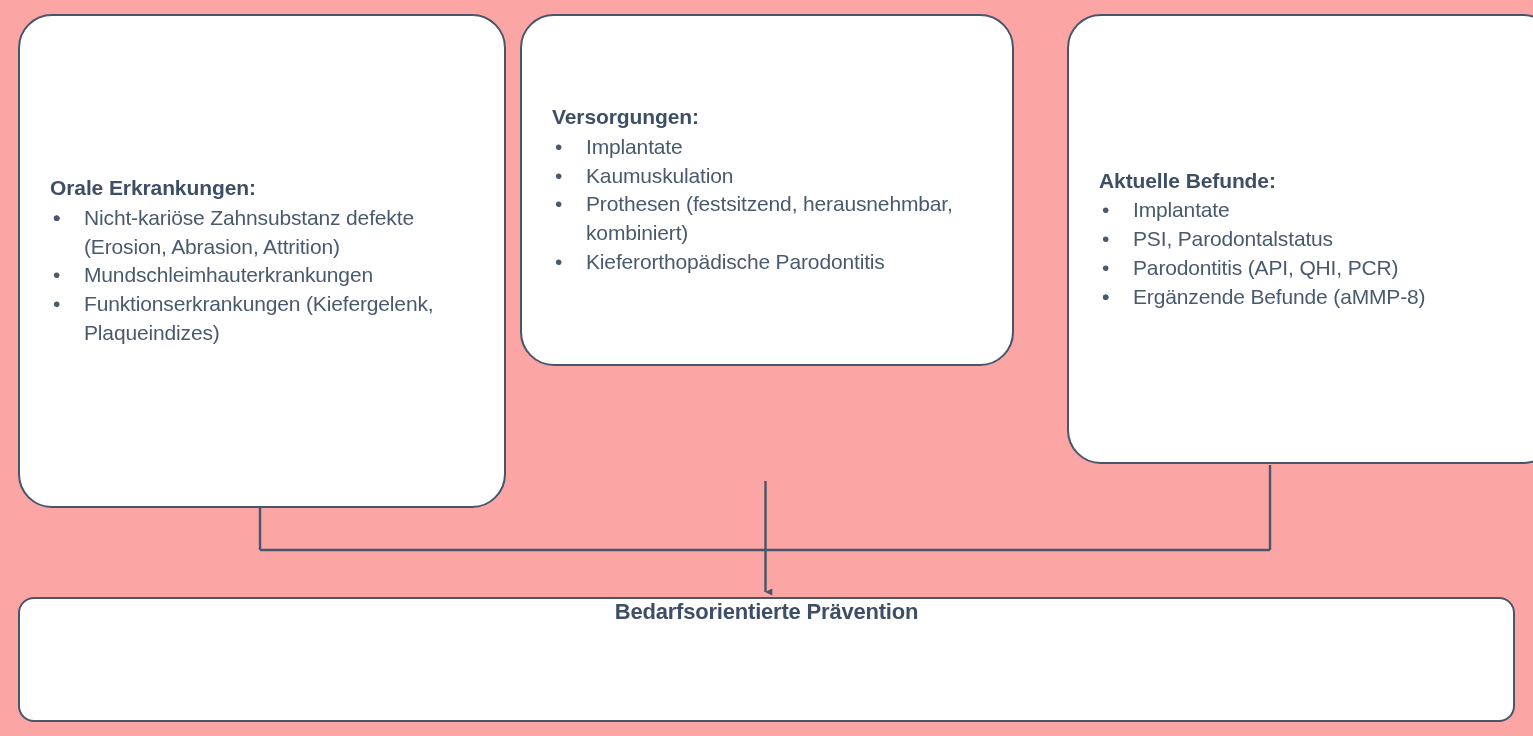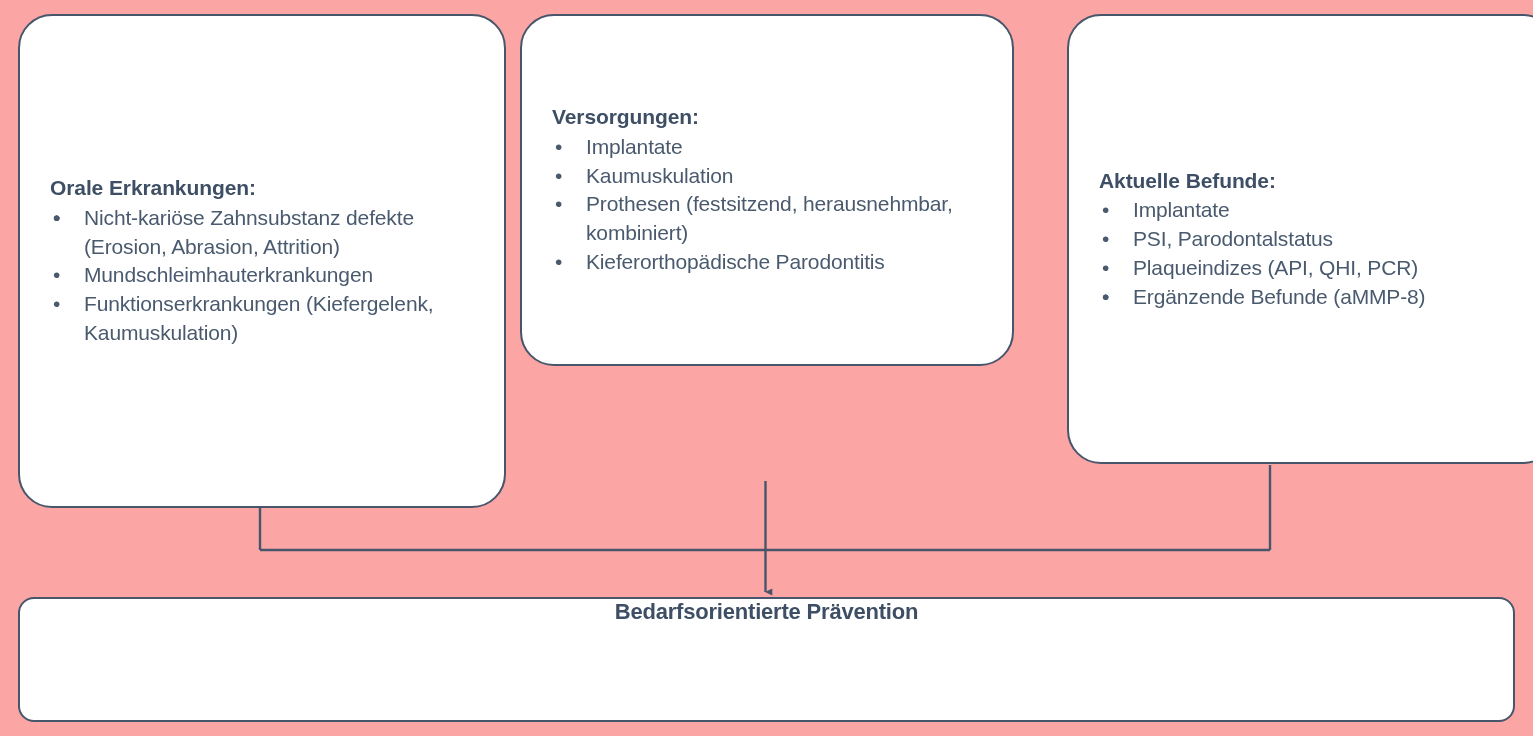--- a/index.html
+++ b/index.html
@@ -97,21 +97,21 @@
 <div id="canvas">
 
   <div class="node-box" style="left:18px; top:14px; width:488px; height:494px;">
     <div class="node-inner">
       <div class="node-heading">Orale Erkrankungen:</div>
       <ul class="node-list">
         <li><span class="bullet">•</span></li>
         <li><span class="bullet">•</span></li>
         <li><span class="bullet">•</span><span>Nicht-kariöse Zahnsubstanz defekte (Erosion, Abrasion, Attrition)</span></li>
         <li><span class="bullet">•</span><span>Mundschleimhauterkrankungen</span></li>
-        <li><span class="bullet">•</span><span>Funktionserkrankungen (Kiefergelenk, Kaumuskulation)</span></li>
+        <li><span class="bullet">•</span><span>Funktionserkrankungen (Kiefergelenk, Plaqueindizes)</span></li>
       </ul>
     </div>
   </div>
 
   <div class="node-box" style="left:520px; top:14px; width:494px; height:352px;justify-content:center;">
     <div class="node-inner">
       <div class="node-heading">Versorgungen:</div>
       <ul class="node-list">
         <li><span class="bullet">•</span><span>Implantate</span></li>
         <li><span class="bullet">•</span><span>Kaumuskulation</span></li>
@@ -120,21 +120,21 @@
       </ul>
     </div>
   </div>
 
   <div class="node-box" style="left:1067px; top:14px; width:490px; height:450px;">
     <div class="node-inner">
       <div class="node-heading">Aktuelle Befunde:</div>
       <ul class="node-list">
         <li><span class="bullet">•</span><span>Implantate</span></li>
         <li><span class="bullet">•</span><span>PSI, Parodontalstatus</span></li>
-        <li><span class="bullet">•</span><span>Plaqueindizes (API, QHI, PCR)</span></li>
+        <li><span class="bullet">•</span><span>Parodontitis (API, QHI, PCR)</span></li>
         <li><span class="bullet">•</span></li>
         <li><span class="bullet">•</span><span>Ergänzende Befunde (aMMP-8)</span></li>
       </ul>
     </div>
   </div>
 
   <svg class="connector-svg" viewBox="0 0 1533 736">
     <defs>
       <marker id="arrowhead" markerWidth="9" markerHeight="9" refX="4.2" refY="7.2" orient="auto" markerUnits="userSpaceOnUse">
         <path d="M 0.6 0.4 L 4.2 7.6 L 7.8 0.4 Z" fill="#47566b"></path>

